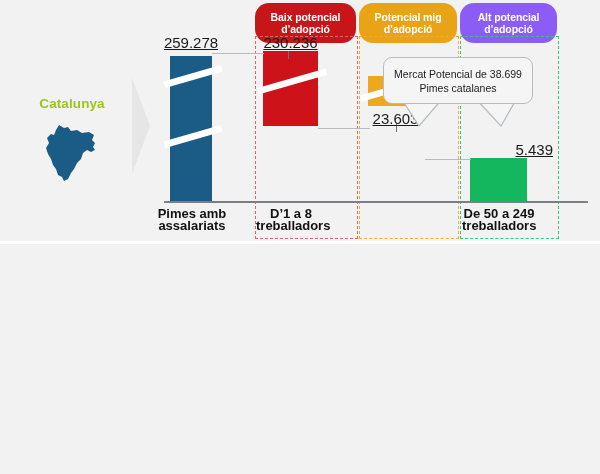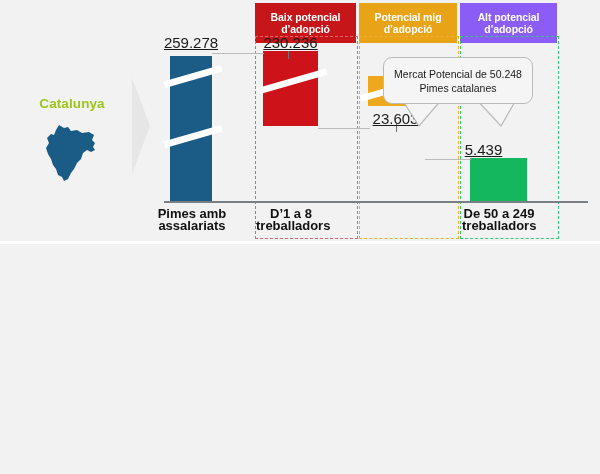--- a/index.html
+++ b/index.html
@@ -20,20 +20,21 @@
   #panel-top{position:absolute;left:0;top:0;width:600px;height:241px;background:#f2f2f2;}
   #panel-bottom{position:absolute;left:0;top:244px;width:600px;height:230px;background:#f2f2f2;}
   #panel-divider{position:absolute;left:0;top:241px;width:600px;height:3px;background:#ffffff;}
 
   
   .chip{
     position:absolute;top:3px;height:40px;
     display:flex;align-items:center;justify-content:center;
     text-align:center;color:#ffffff;font-weight:bold;font-size:10.5px;line-height:12.5px;
     letter-spacing:-0.1px;
+    border-radius:14px;
   }
   #chip-baix{left:255px;width:101px;background:#c7161a;}
   #chip-mig{left:359px;width:98px;background:#e8a317;}
   #chip-alt{left:460px;width:97px;background:#8b5cf6;}
 
   
   .zone{position:absolute;top:36px;height:201px;border:1.6px dashed;background:transparent;}
   #zone-baix{left:255px;width:101px;border-color:#e0666a;}
   #zone-mig{left:359px;width:98px;border-color:#eeb032;}
   #zone-alt{left:460px;width:97px;border-color:#35c77d;}
@@ -116,35 +117,35 @@
       <div class="connector" style="left:62px;top:17px;width:52px;"></div>
 
       <div class="bar" style="left:218px;width:57px;height:30px;bottom:135px;background:#eda81e;">
         <div class="brk" style="left:-8px;top:10px;width:72px;"></div>
       </div>
       <div class="tick" style="left:246px;top:88px;height:8px;"></div>
       <div class="bar-val" style="left:208px;top:74px;width:75px;">23.603</div>
       <div class="connector" style="left:168px;top:92px;width:52px;"></div>
 
       <div class="bar" style="left:320px;width:57px;height:43px;bottom:40px;background:#14b75e;"></div>
-      <div class="bar-val" style="left:296px;top:105px;width:75px;">5.439</div>
+      <div class="bar-val" style="left:328px;top:105px;width:75px;text-align:right;">5.439</div>
       <div class="connector" style="left:275px;top:123px;width:46px;"></div>
 
       <div class="xlabel" style="left:7px;top:172px;width:70px;">Pimes amb assalariats</div>
       <div class="xlabel" style="left:106px;top:172px;width:70px;">D’1 a 8 treballadors</div>
       <div class="xlabel" style="left:312px;top:172px;width:74px;">De 50 a 249 treballadors</div>
     </div>
 
     <svg class="abs" style="left:383px;top:96px;" width="150" height="40" viewBox="0 0 150 40">
       <path d="M18 2 L60 2 L36 30 Z" fill="#f5f5f5" stroke="#b7bbbe" stroke-width="1.2"></path>
       <path d="M92 2 L134 2 L118 30 Z" fill="#f5f5f5" stroke="#b7bbbe" stroke-width="1.2"></path>
       <rect x="10" y="0" width="130" height="4" fill="#f5f5f5"></rect>
     </svg>
     <div id="callout">
-      <span>Mercat Potencial de 50.248 Pimes catalanes</span>
+      <span>Mercat Potencial de 38.699 Pimes catalanes</span>
     </div>
   </div>
 
   <div id="panel-divider"></div>
 
   <div id="panel-bottom">
 
     
     
 

